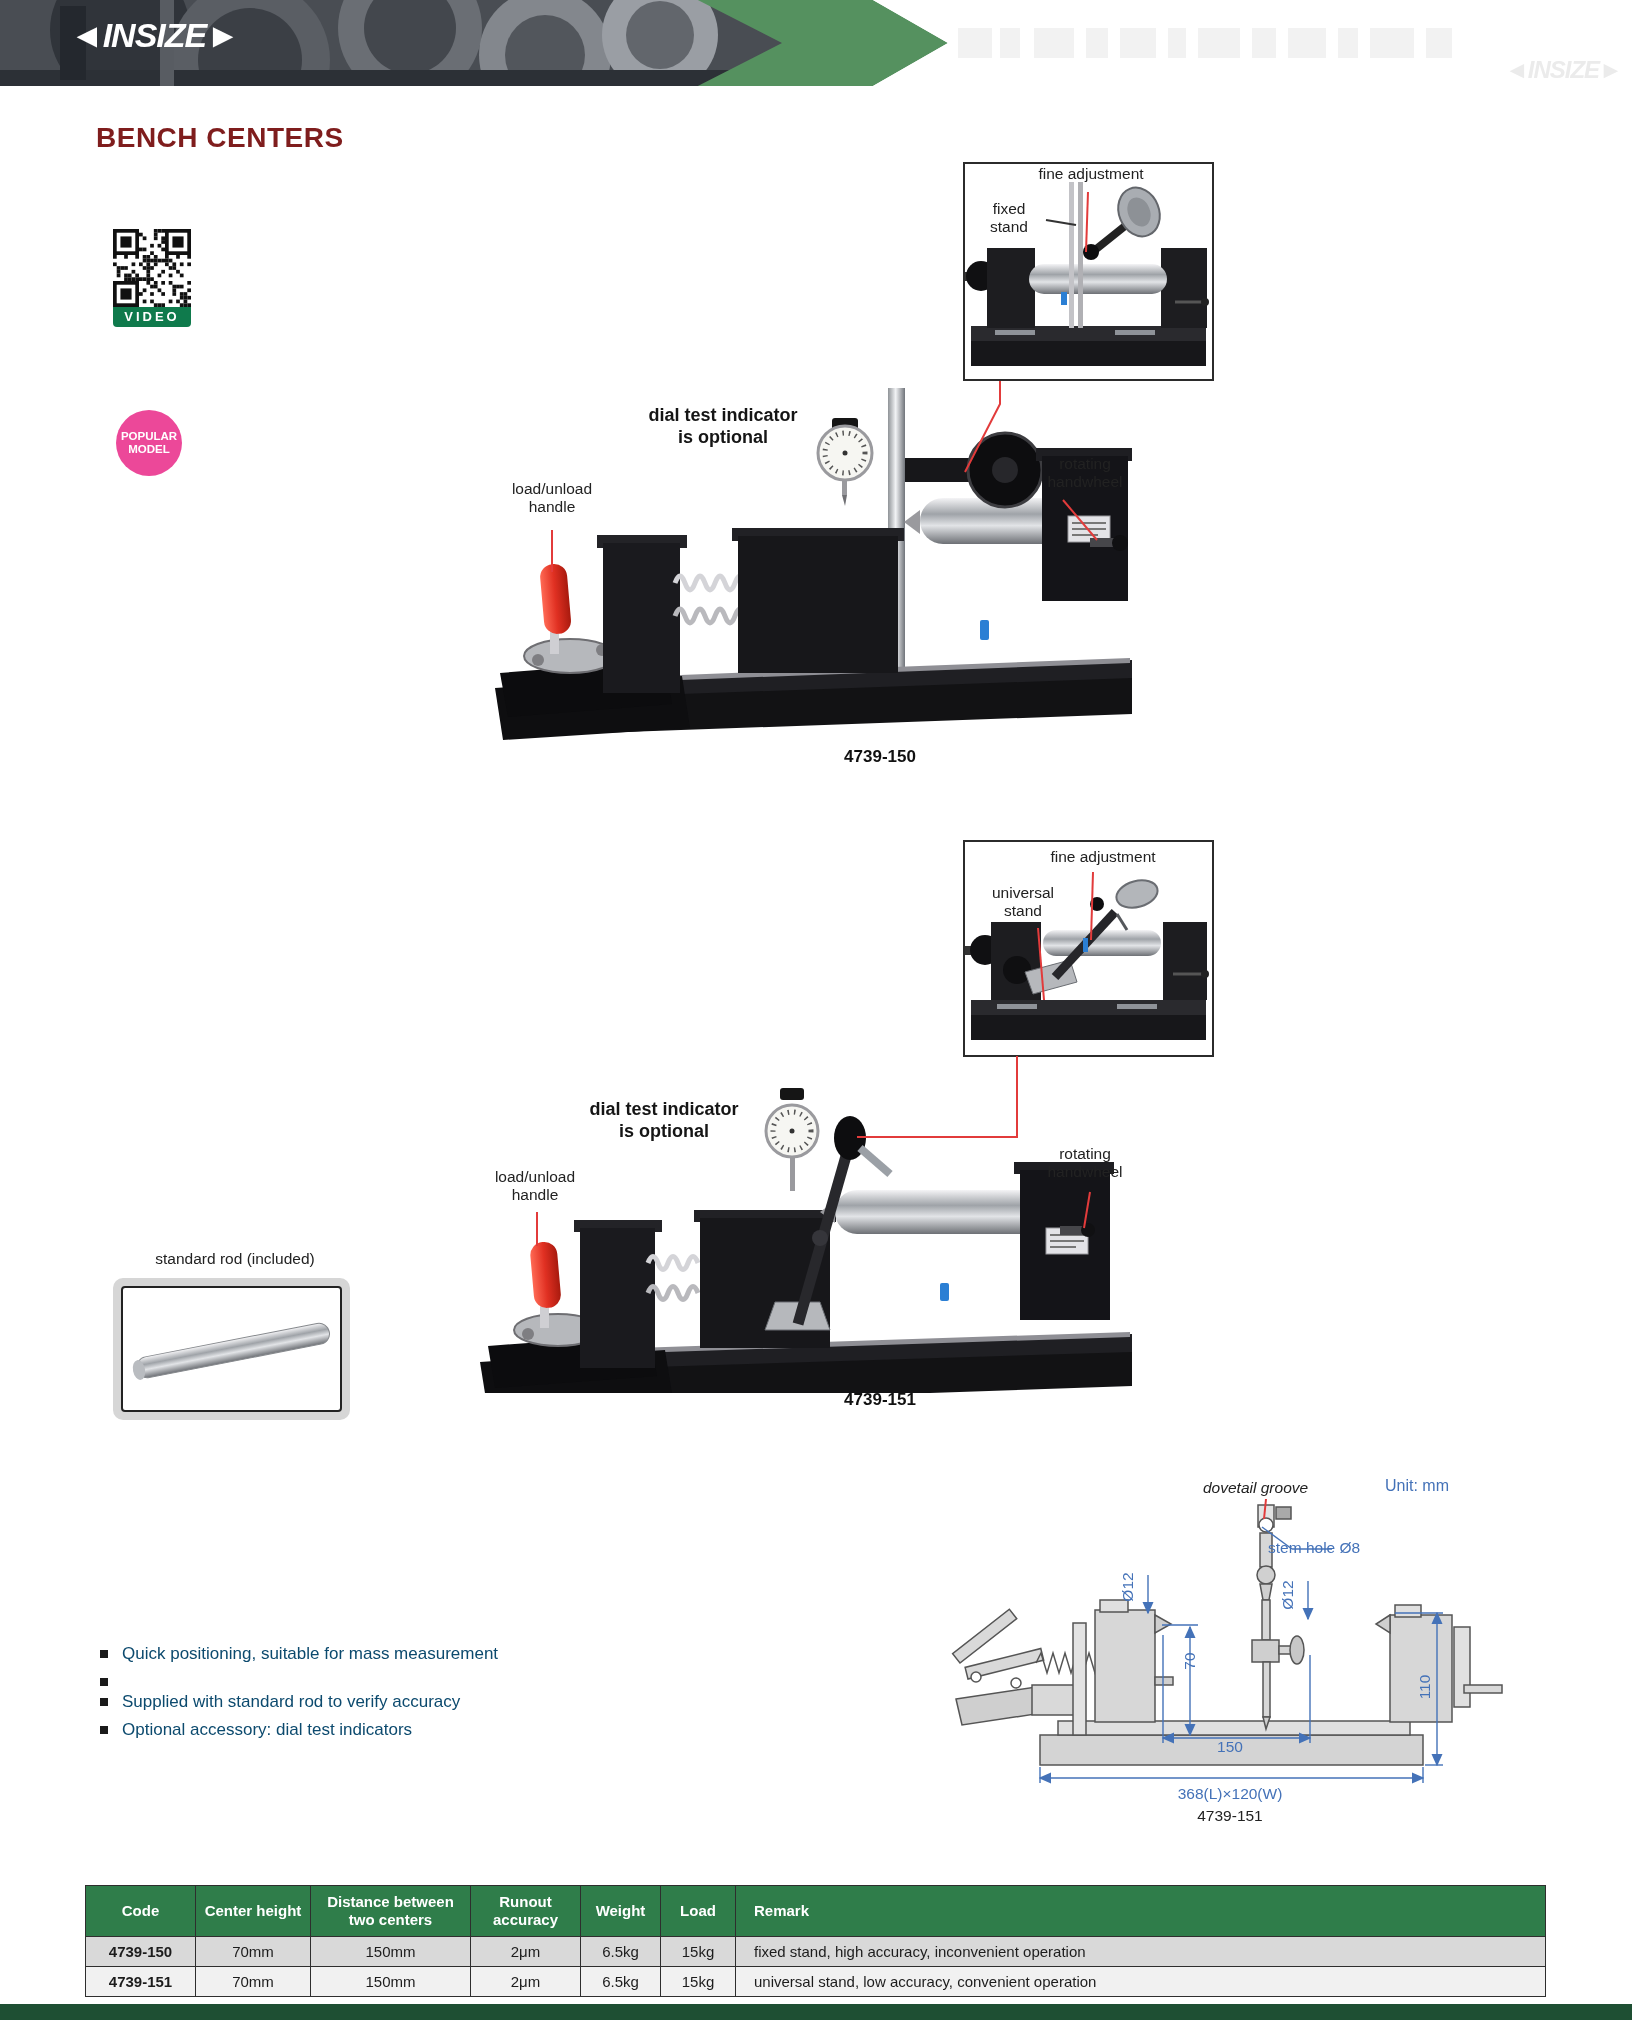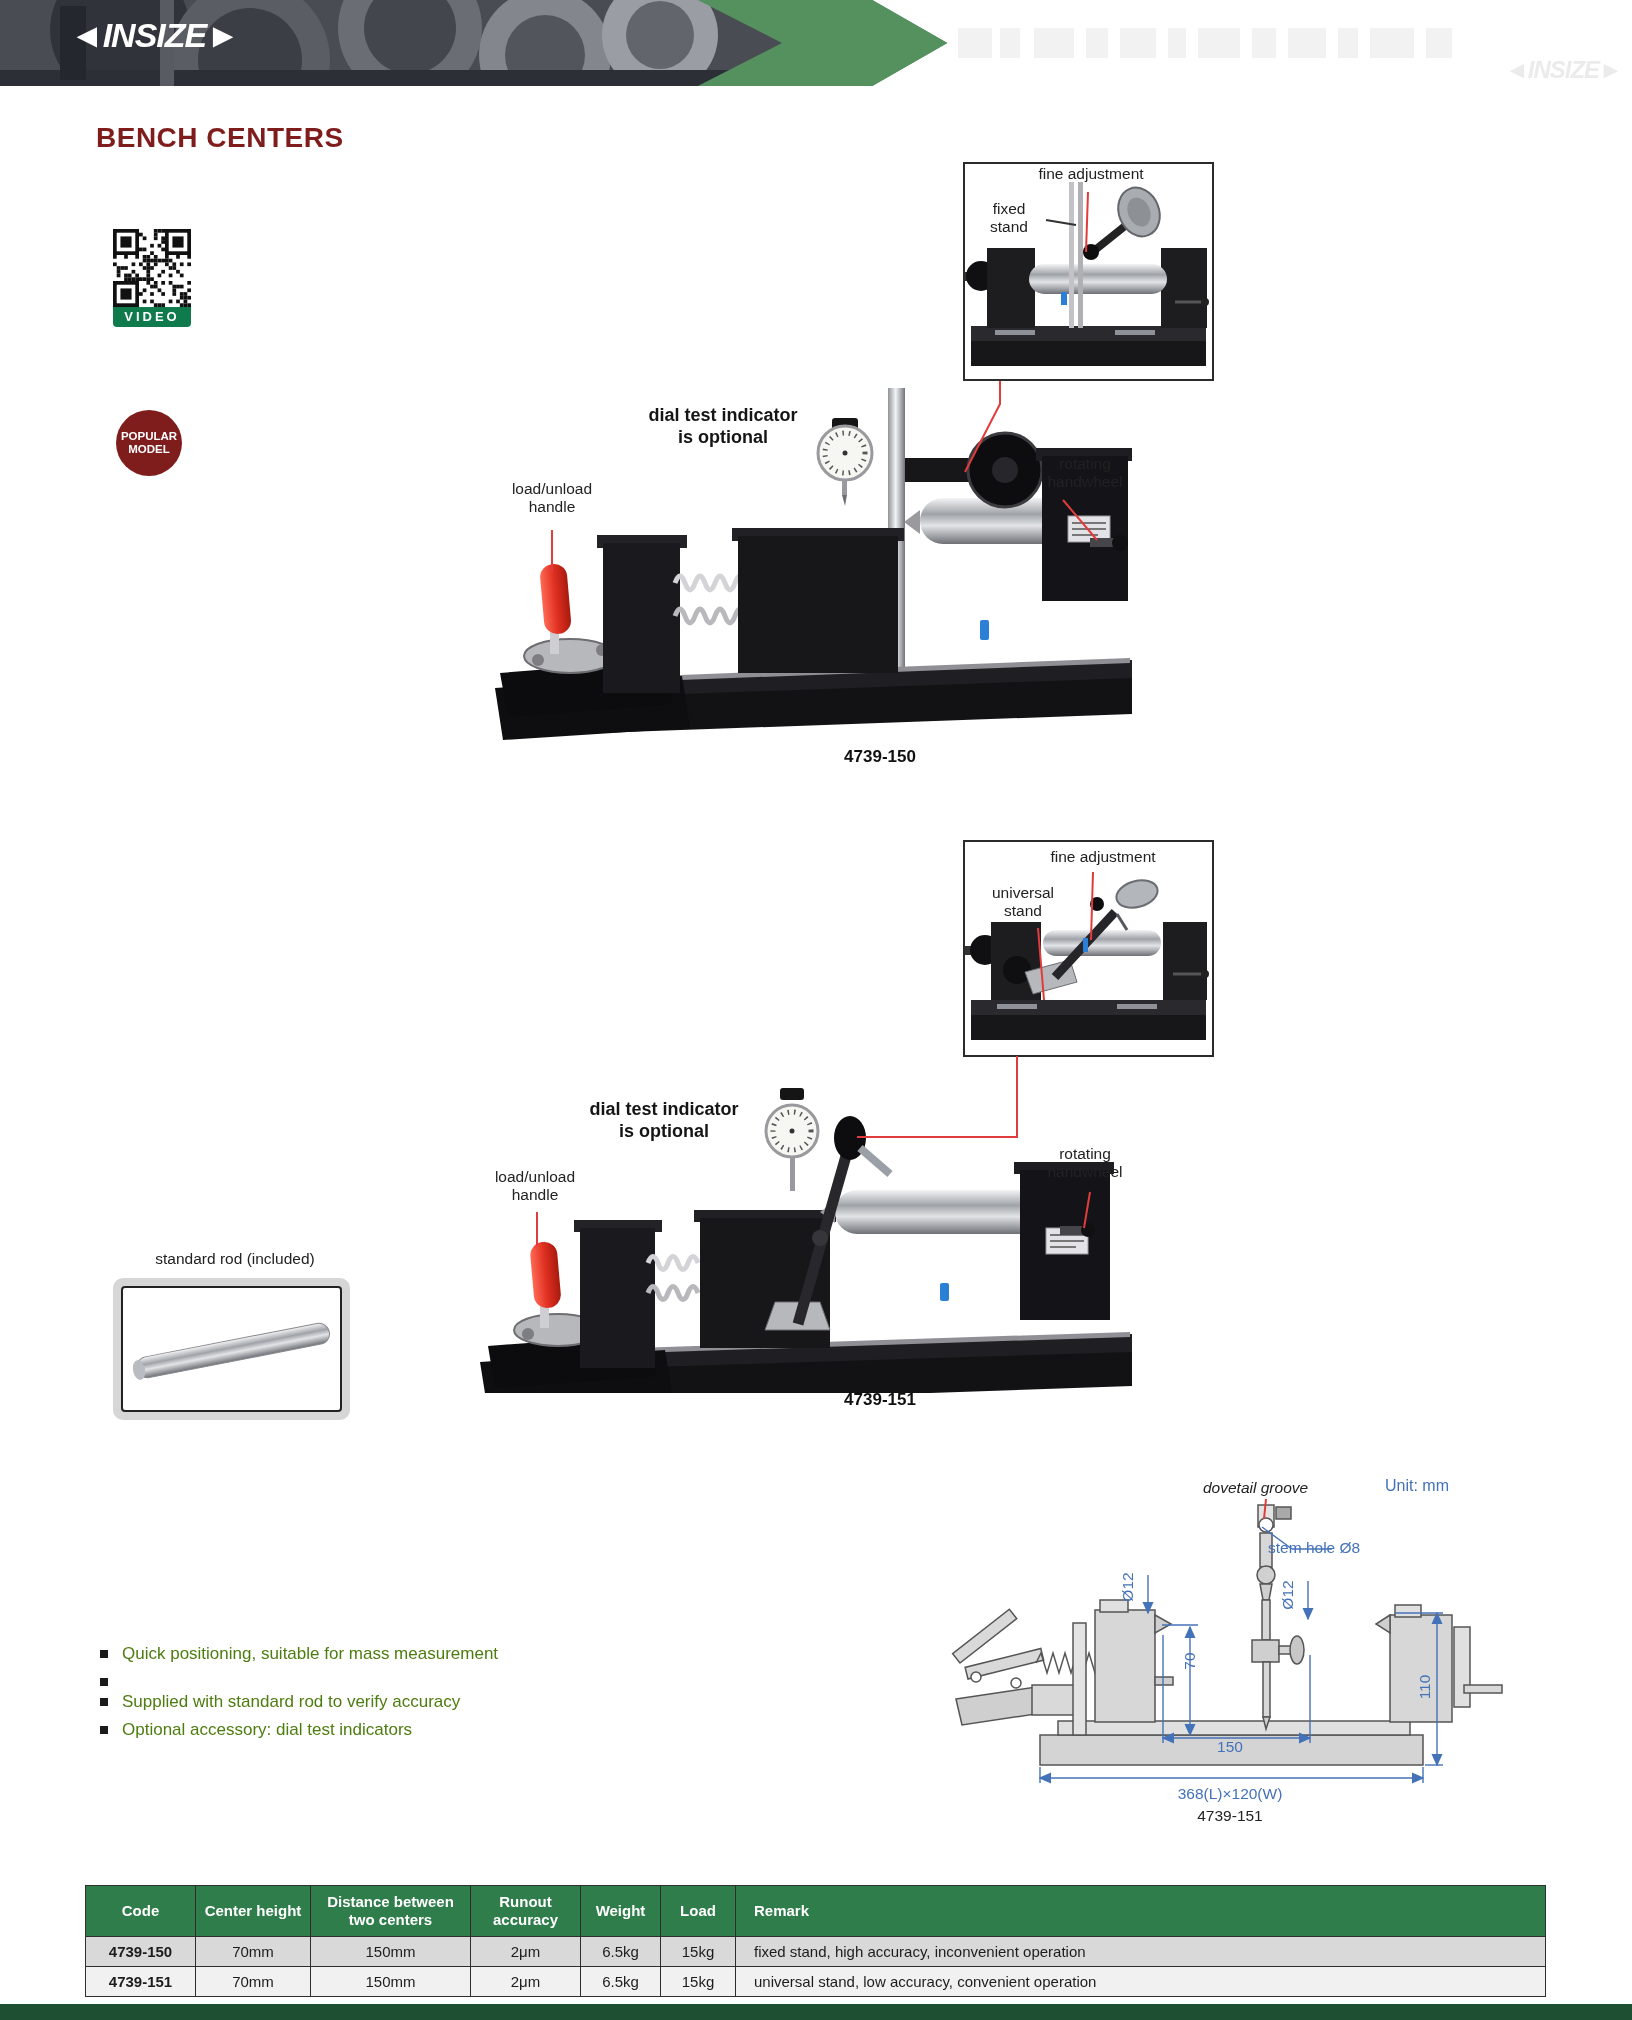--- a/index.html
+++ b/index.html
@@ -10,40 +10,40 @@
   #logo{position:absolute;left:70px;top:16px;font-style:italic;font-weight:900;font-size:34px;
         color:#fff;letter-spacing:-1px;white-space:nowrap;}
   #wmark{position:absolute;left:1505px;top:56px;font-style:italic;font-weight:900;font-size:24px;
         color:#ebebeb;letter-spacing:-1px;white-space:nowrap;}
   
   #title{position:absolute;left:96px;top:122px;font-size:28px;font-weight:800;color:#7f1d1d;letter-spacing:.5px;}
   #qrwrap{position:absolute;left:113px;top:229px;width:78px;}
   #videoTag{width:78px;height:20px;background:#0f7a4c;color:#fff;font-weight:bold;font-size:13px;
         letter-spacing:3px;text-align:center;line-height:20px;border-radius:0 0 4px 4px;}
   #popular{position:absolute;left:116px;top:410px;width:66px;height:66px;border-radius:50%;
-        background:#7f1d1d;color:#fff;text-align:center;font-weight:800;font-size:11.5px;line-height:13px;
+        background:#ec4899;color:#fff;text-align:center;font-weight:800;font-size:11.5px;line-height:13px;
         display:flex;flex-direction:column;justify-content:center;}
   
   .inset{position:absolute;background:#fff;border:2px solid #2b2b2b;}
   
   .lbl{position:absolute;font-size:15.5px;line-height:18px;color:#222;text-align:center;white-space:nowrap;}
   .lbl.b{font-weight:bold;font-size:18px;line-height:22px;color:#151515;}
   .lbl.blue{color:#4472b8;}
   .lbl.rot{transform:rotate(-90deg);transform-origin:center center;}
   .cap{position:absolute;font-weight:bold;font-size:17px;color:#111;text-align:center;}
   
   #rodbox{position:absolute;left:113px;top:1278px;width:237px;height:142px;background:#d6d6d6;
         border-radius:10px;padding:0;}
   #rodinner{position:absolute;left:8px;top:8px;width:217px;height:122px;background:#fff;
         border:2px solid #222;border-radius:4px;}
   
   #features{position:absolute;left:100px;top:1642px;width:540px;}
   .feat{display:flex;margin-bottom:4px;}
   .sq{flex:0 0 8px;width:8px;height:8px;background:#1a1a1a;margin:8px 14px 0 0;}
-  .ftxt{font-size:17px;line-height:24px;color:#4d7c0f;}
+  .ftxt{font-size:17px;line-height:24px;color:#0c4a6e;}
   
   #spec{position:absolute;left:85px;top:1885px;width:1460px;border-collapse:collapse;table-layout:fixed;}
   #spec th{background:#2f7d4a;color:#fff;font-weight:bold;font-size:15px;line-height:18px;
         padding:7px 4px;border:1px solid #2e2e2e;text-align:center;}
   #spec td{font-size:15px;color:#1c1c1c;padding:6px 4px;border:1px solid #2e2e2e;text-align:center;}
   #spec tr.r1 td{background:#d9d9d9;}
   #spec tr.r2 td{background:#f1f1f1;}
   #spec td.code{font-weight:bold;}
   #spec th.left,#spec td.left{text-align:left;padding-left:18px;}
   

